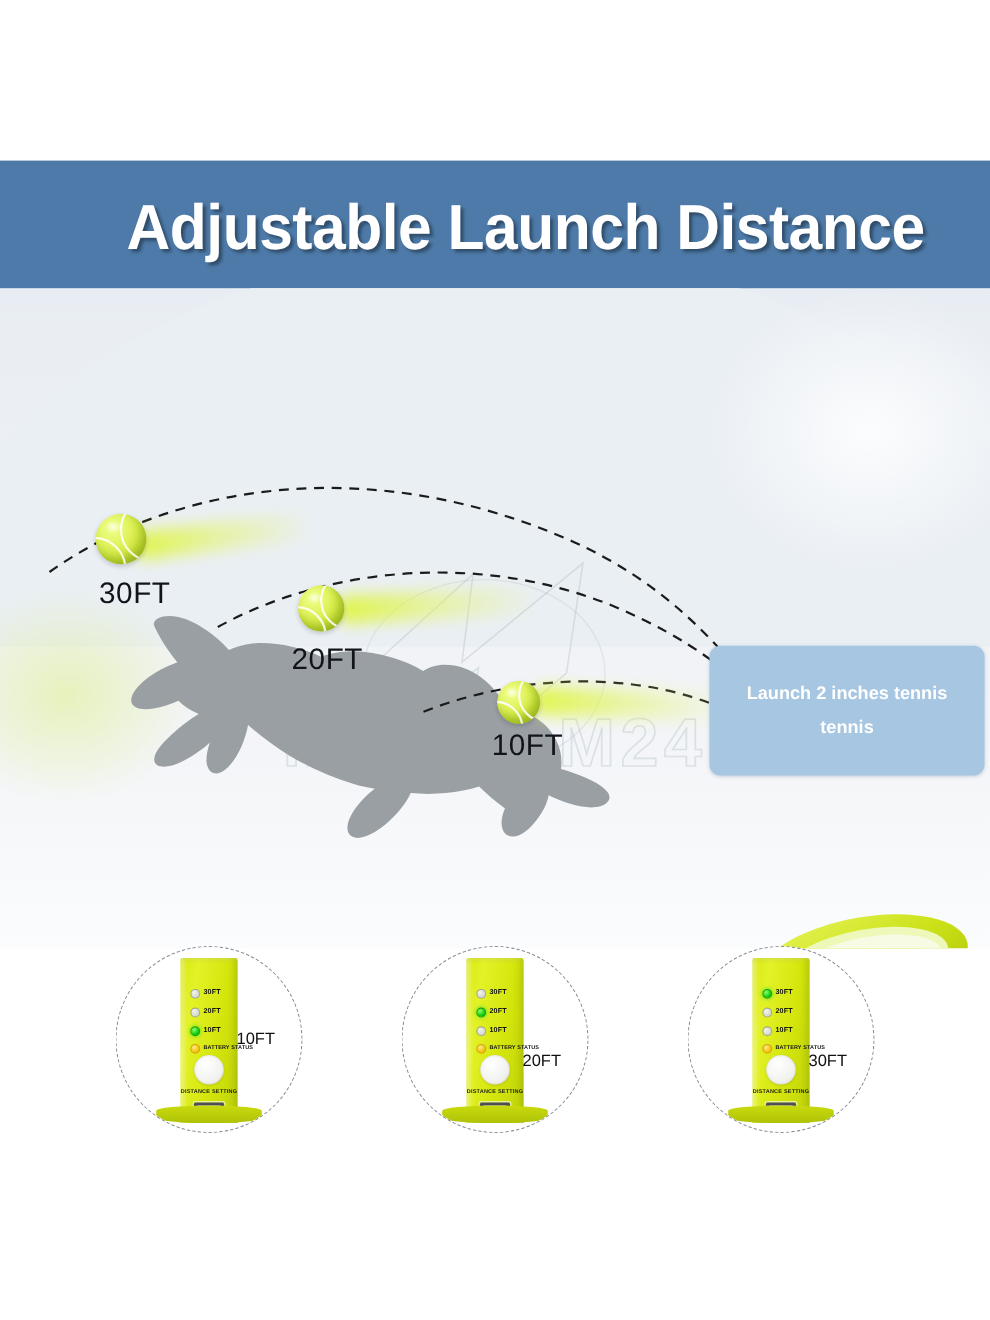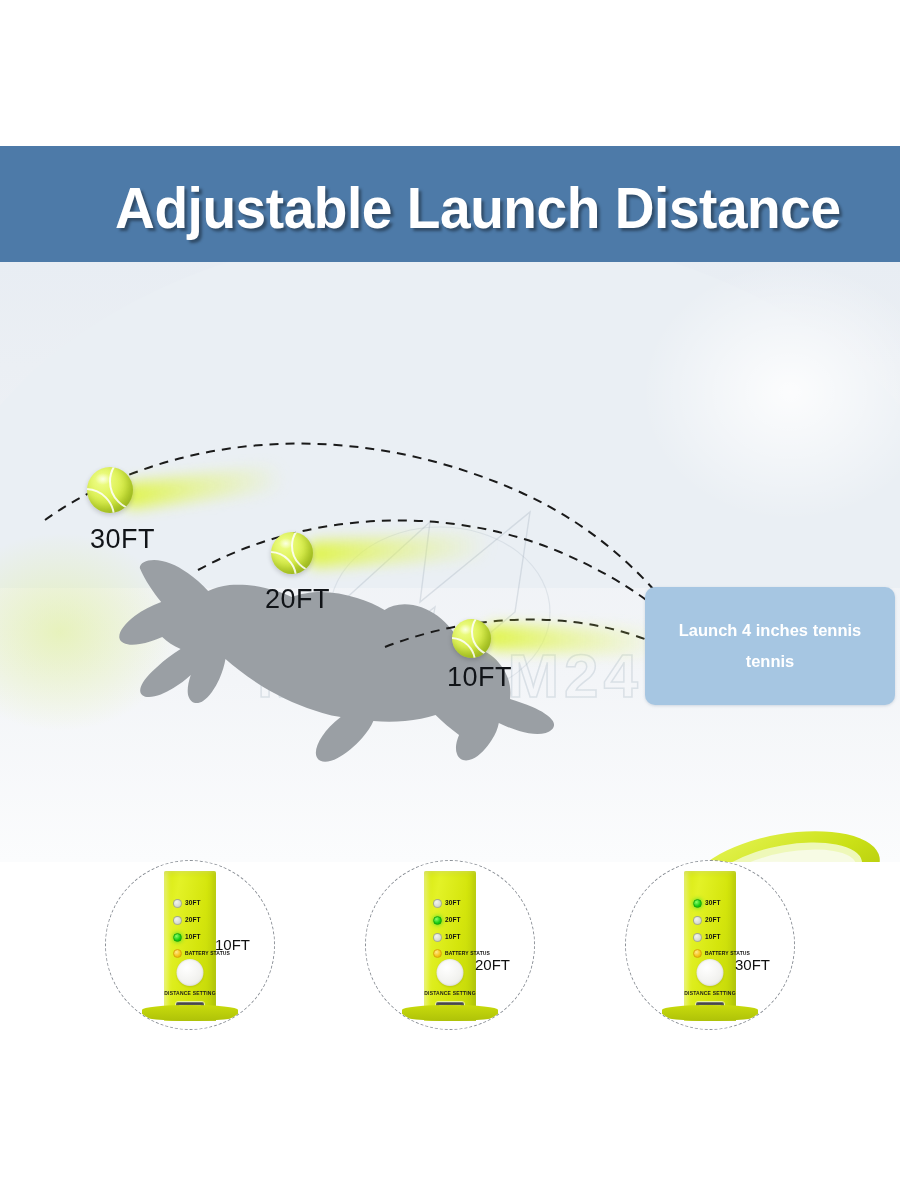--- a/index.html
+++ b/index.html
@@ -296,21 +296,21 @@
       <ellipse cx="95" cy="162" rx="43" ry="40" fill="#f6f8f0"></ellipse>
       <ellipse cx="95" cy="162" rx="36" ry="34" fill="url(#holeG)"></ellipse>
       <path d="M62 152 C76 140 104 140 124 156 C136 166 138 182 128 190 C112 200 82 196 68 182 C60 174 58 160 62 152 Z" fill="#e4e8de" opacity=".85"></path>
       <path d="M66 176 C78 164 102 158 124 166" fill="none" stroke="#b9bfb2" stroke-width="2"></path>
       <path d="M70 186 C86 174 108 170 128 176" fill="none" stroke="#30343a" stroke-width="2.5"></path>
 
       <path d="M60 206 C130 224 230 220 288 198 L288 214 C226 238 124 242 58 222 Z" fill="rgba(255,255,255,.35)"></path>
     </svg>
 
     <div class="callout">
-      <div class="callout-line">Launch 4 inches tennis</div>
+      <div class="callout-line">Launch 2 inches tennis</div>
       <div class="callout-line">tennis</div>
     </div>
   </div>
 
   <div class="circles">
 
     <div class="circle-wrap" style="left:105px;">
       <div class="circle">
         <div class="panel">
           <div class="led-row" style="top:28px;">

